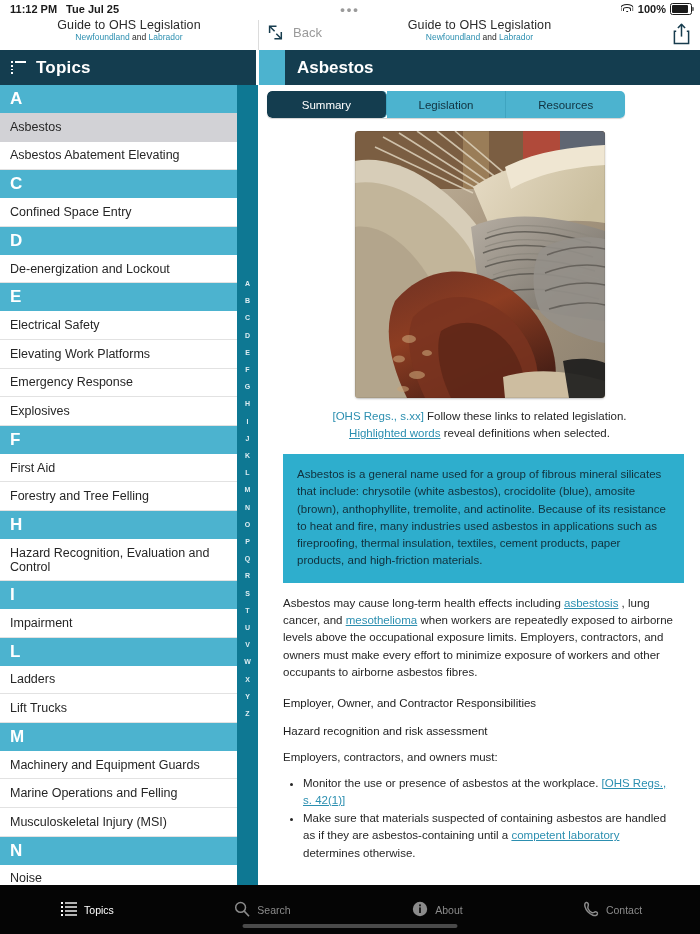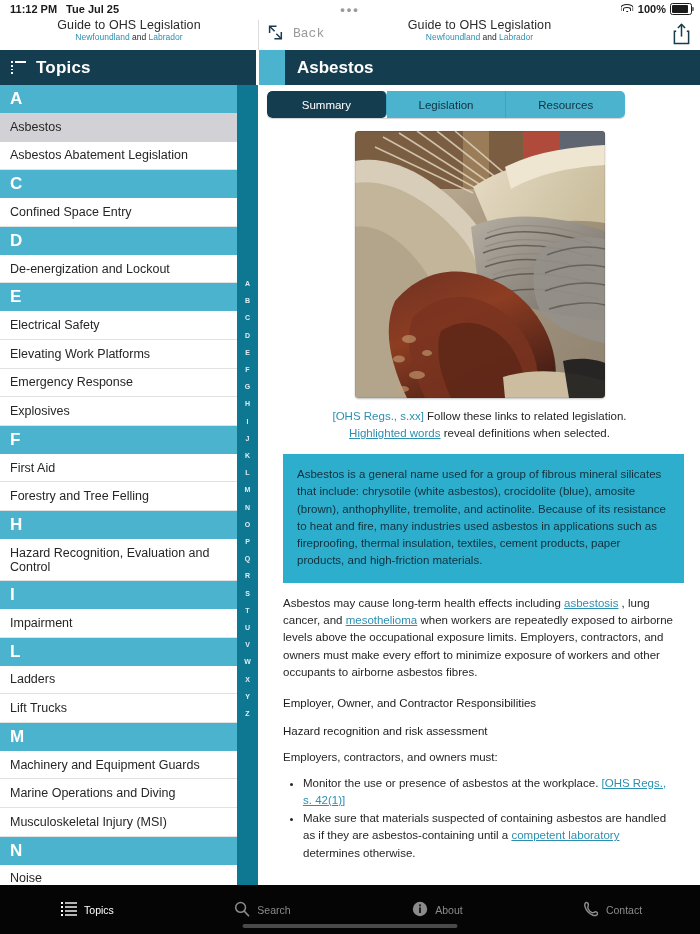--- a/index.html
+++ b/index.html
@@ -31,21 +31,21 @@
 
   
   .brandbar{position:absolute;top:20px;height:30px;background:#ffffff;}
   .brand-left{left:0;width:258px;border-right:1px solid #dcdcdc;}
   .brand-right{left:259px;width:441px;}
   .brandtext{position:absolute;left:0;right:0;top:-1px;text-align:center;line-height:1.05;}
   .brand-t1{font-size:12.5px;color:#2a2a2a;letter-spacing:.1px;}
   .brand-t2{font-size:8.5px;color:#2a2a2a;margin-top:1px;}
   .brand-t2 .nl{color:#2c8fb0;}
   .brand-t2 .lb{color:#2c8fb0;}
-  .backgrp{position:absolute;left:8px;top:4px;display:flex;align-items:flex-end;gap:9px;color:#9a9a9a;font-family:Liberation Mono, monospace;}
+  .backgrp{position:absolute;left:8px;top:4px;display:flex;align-items:center;gap:9px;color:#9a9a9a;}
   .expand-ico{width:17px;height:17px;position:relative;display:inline-block;}
   .back-label{font-size:13px;color:#9a9a9a;}
   .share-ico{position:absolute;right:10px;top:3px;width:17px;height:22px;}
   .sb-header{position:absolute;left:0;top:50px;width:256px;height:35px;background:#143d4f;display:flex;align-items:center;}
   .sb-header .hamb{margin-left:11px;margin-right:10px;}
   .sb-header .htitle{color:#fff;font-size:17px;font-weight:bold;letter-spacing:.2px;}
   .hamb{width:15px;height:13px;display:inline-block;position:relative;}
   .hamb i{position:absolute;left:4px;right:0;height:1.6px;background:#fff;}
   .hamb i:nth-child(1){top:0;} .hamb i:nth-child(2){top:3.8px;}
   .hamb i:nth-child(3){top:7.6px;} .hamb i:nth-child(4){top:11.4px;}
@@ -166,21 +166,21 @@
         <i></i>
         <i></i>
         <i></i>
     </span>
     <span class="htitle">Topics</span>
   </div>
 
   <div class="list" id="topic-list">
       <div class="sec-head">A</div>
       <div class="row selected">Asbestos</div>
-      <div class="row">Asbestos Abatement Legislation</div>
+      <div class="row">Asbestos Abatement Elevating</div>
       <div class="sec-head">C</div>
       <div class="row">Confined Space Entry</div>
       <div class="sec-head">D</div>
       <div class="row">De-energization and Lockout</div>
       <div class="sec-head">E</div>
       <div class="row">Electrical Safety</div>
       <div class="row">Elevating Work Platforms</div>
       <div class="row">Emergency Response</div>
       <div class="row">Explosives</div>
       <div class="sec-head">F</div>
@@ -188,21 +188,21 @@
       <div class="row">Forestry and Tree Felling</div>
       <div class="sec-head">H</div>
       <div class="row tall">Hazard Recognition, Evaluation and Control</div>
       <div class="sec-head">I</div>
       <div class="row">Impairment</div>
       <div class="sec-head">L</div>
       <div class="row">Ladders</div>
       <div class="row">Lift Trucks</div>
       <div class="sec-head">M</div>
       <div class="row">Machinery and Equipment Guards</div>
-      <div class="row">Marine Operations and Diving</div>
+      <div class="row">Marine Operations and Felling</div>
       <div class="row">Musculoskeletal Injury (MSI)</div>
       <div class="sec-head">N</div>
       <div class="row">Noise</div>
     </div>
 
   <div class="indexcol">
     <div class="letters" id="index-letters">
         <span>A</span>
         <span>B</span>
         <span>C</span>

